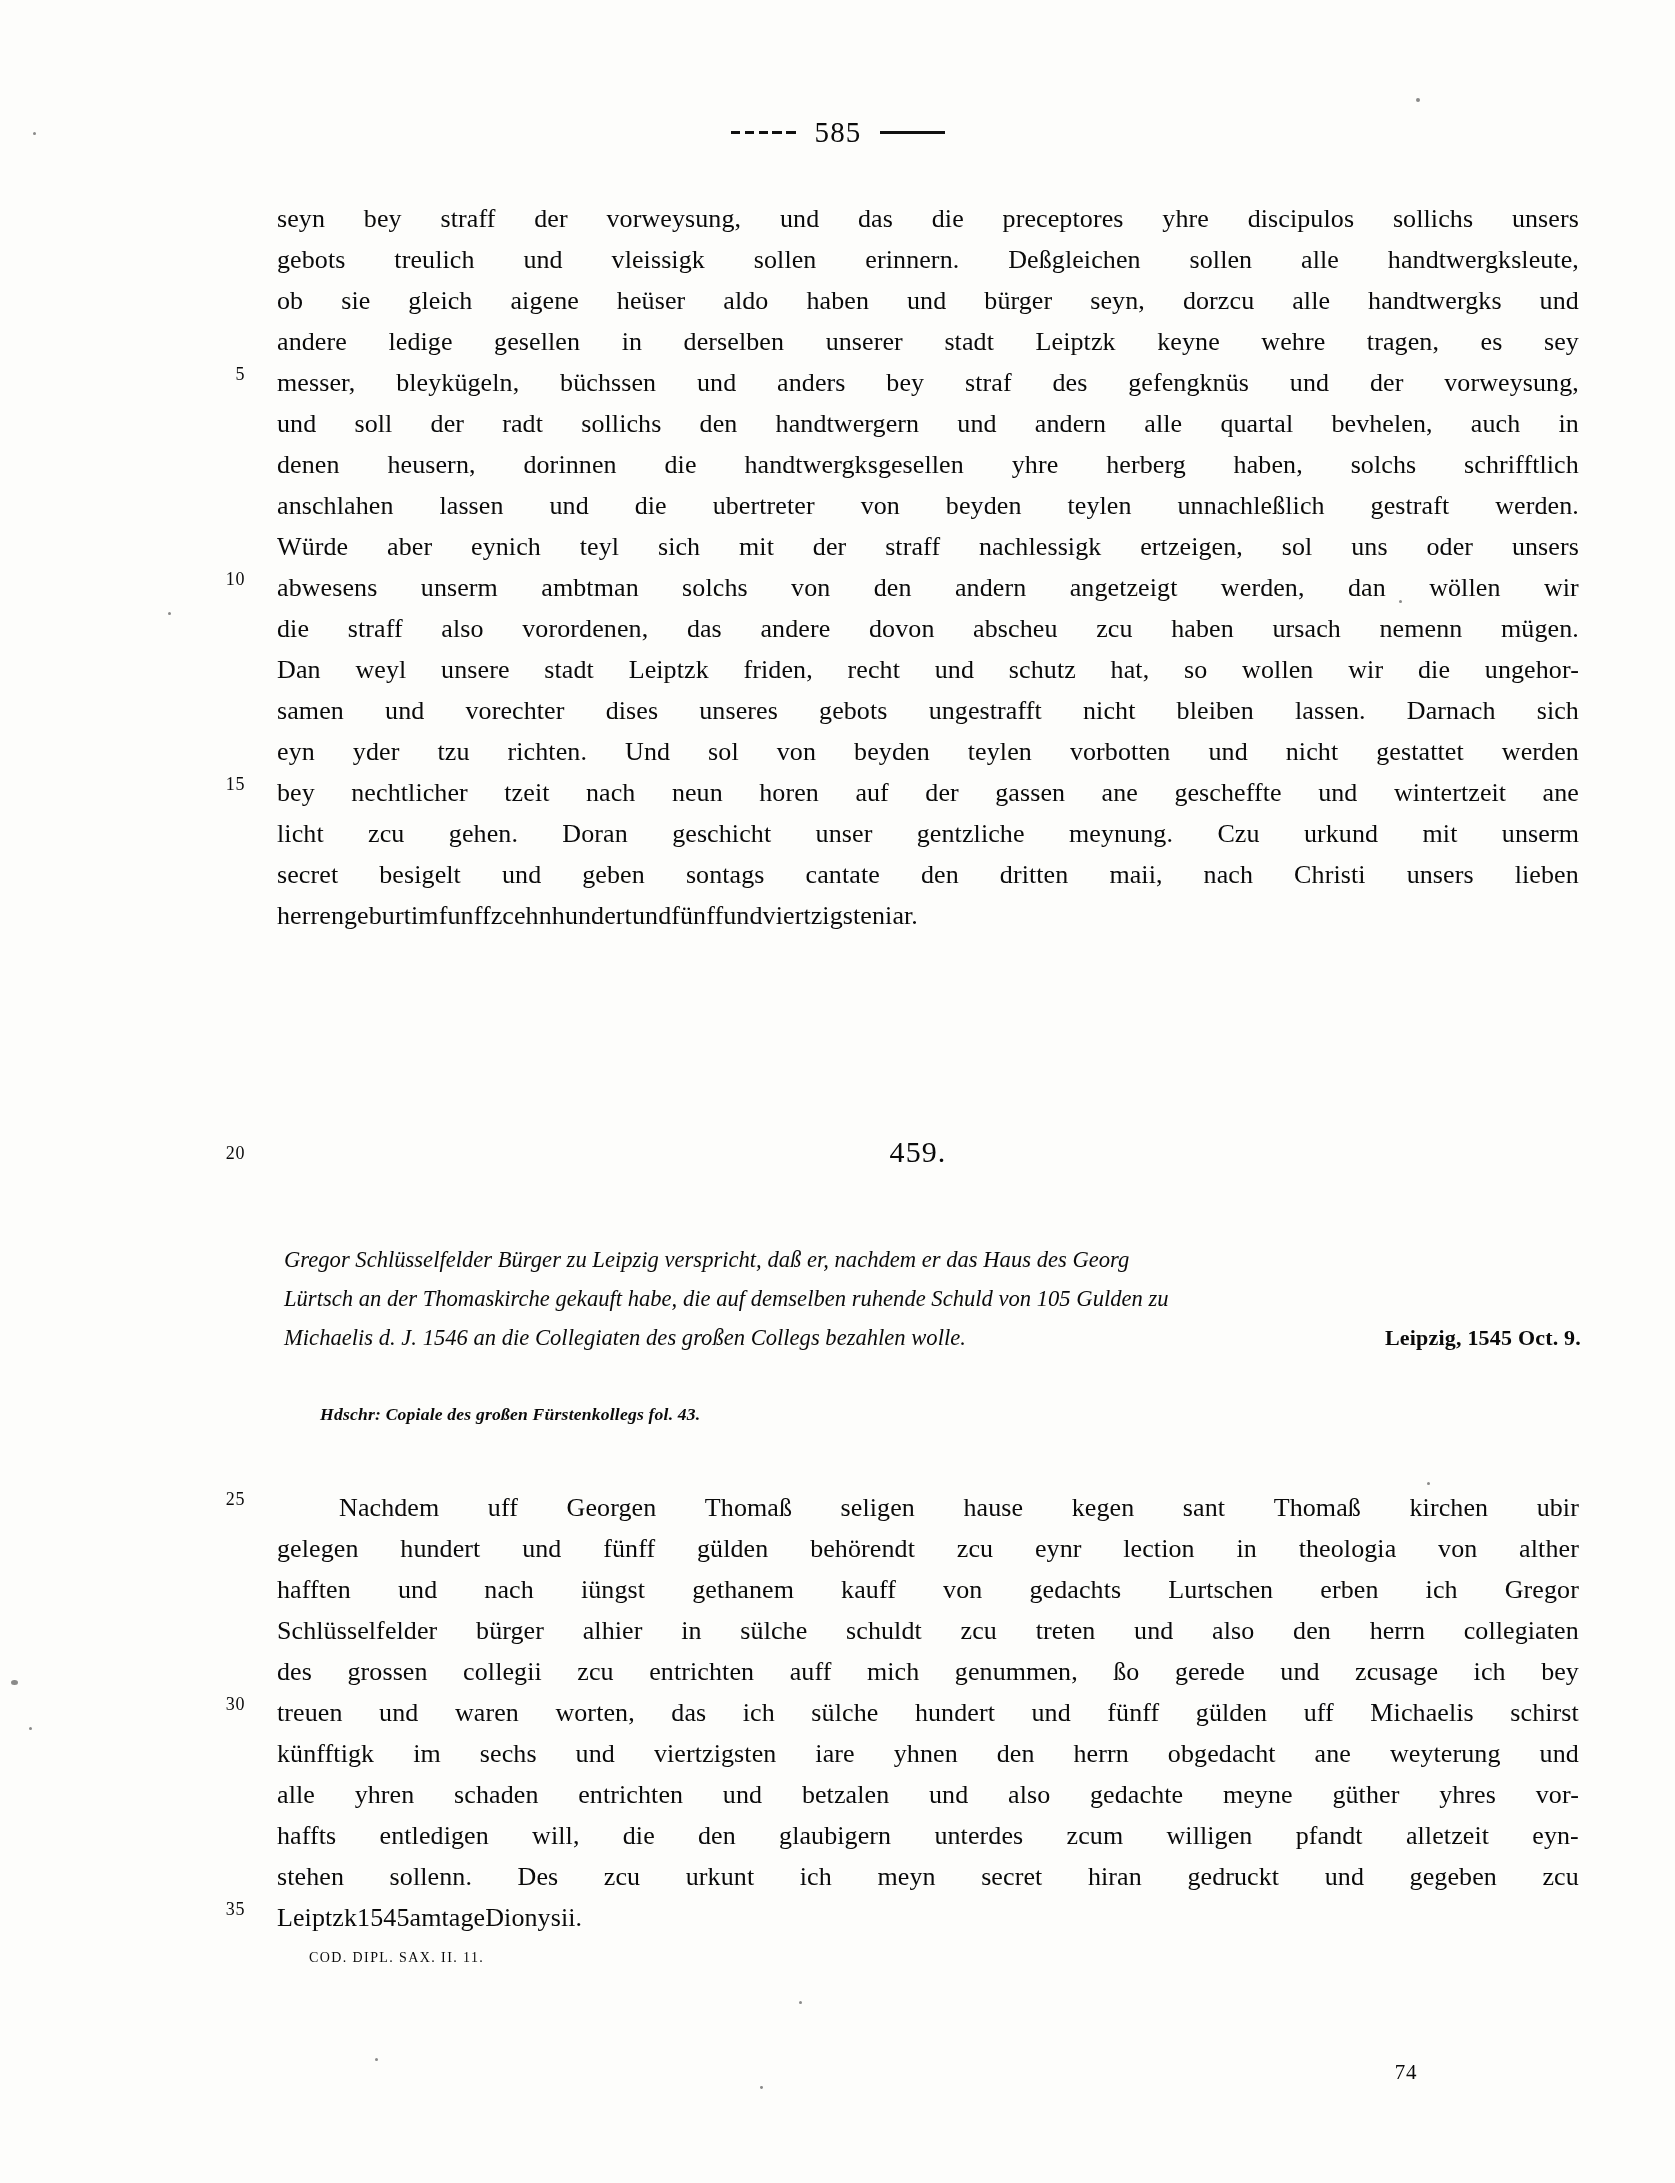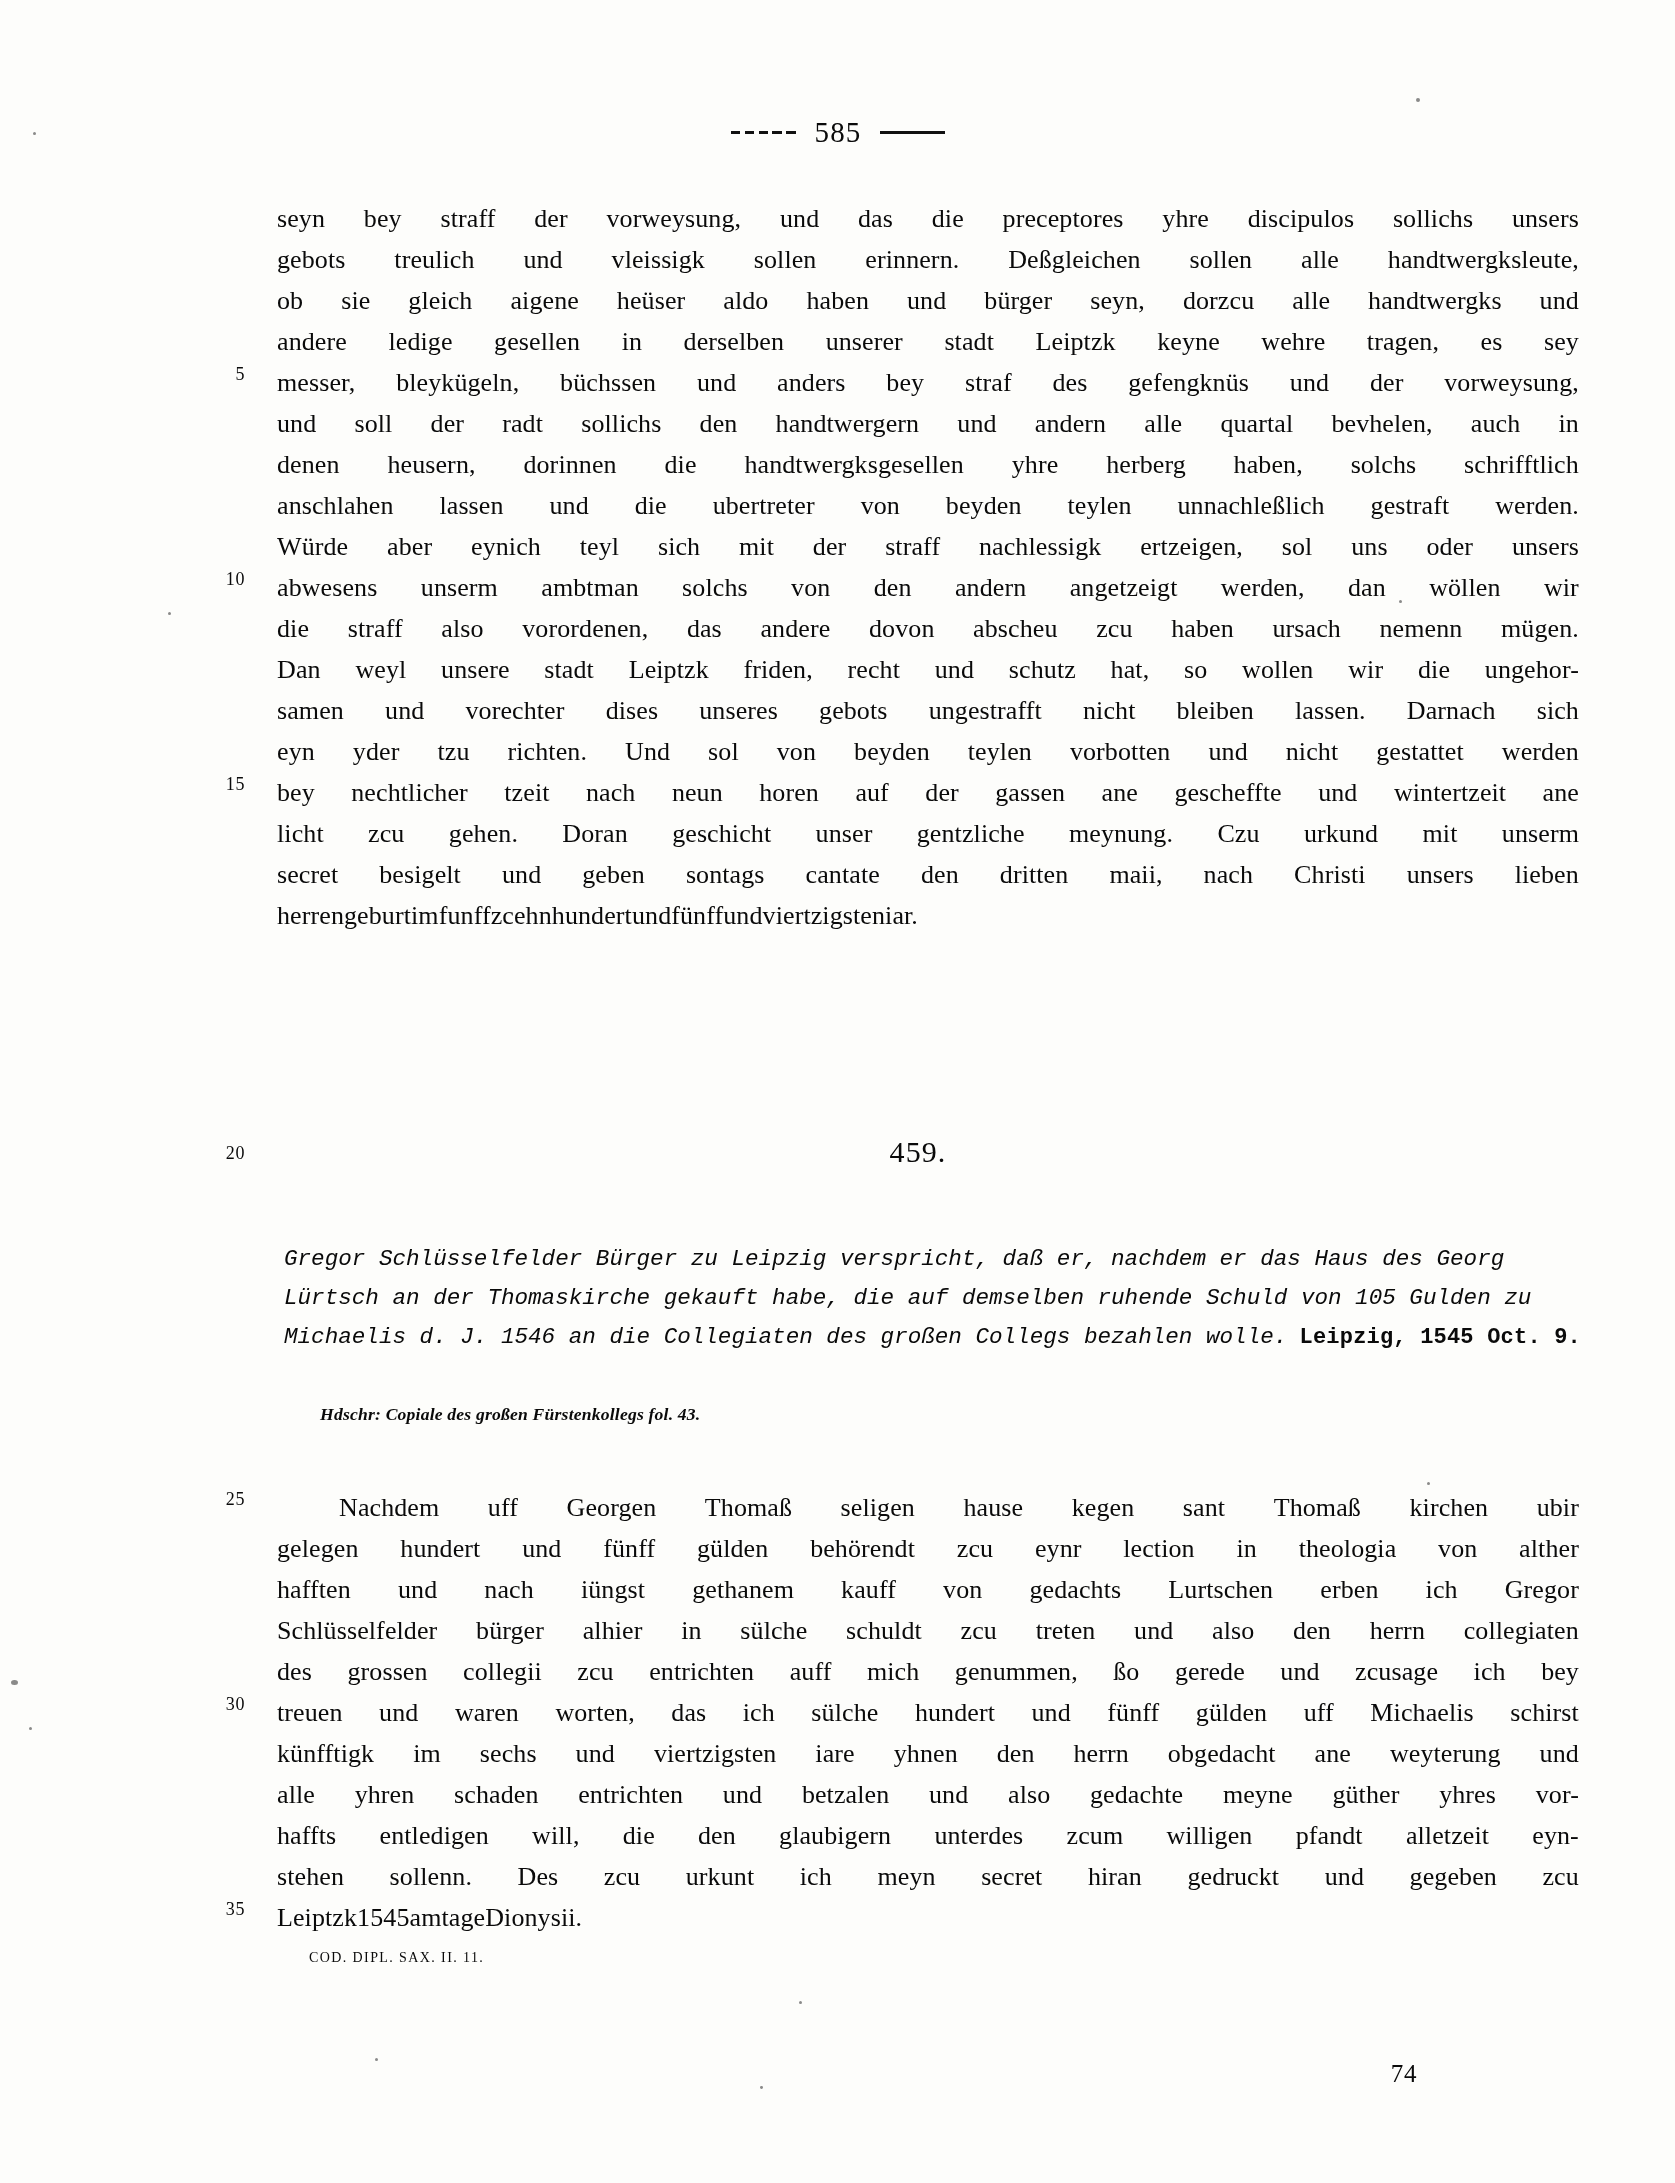--- a/index.html
+++ b/index.html
@@ -104,21 +104,20 @@
 
   
   .regest {
     position: absolute;
     left: 264px;
     top: 1240px;
     width: 1317px;
     font-style: italic;
     font-size: 22.6px;
     line-height: 39px;
-    font-family: Liberation Mono, monospace;
   }
   .regest .fill { display: flex; justify-content: space-between; }
   .regest .dateline {
     font-style: normal;
     font-weight: bold;
     font-size: 22px;
     letter-spacing: 0.2px;
   }
 
   
@@ -145,21 +144,21 @@
     position: absolute;
     left: 309px;
     top: 1950px;
     font-size: 14px;
     letter-spacing: 1.4px;
   }
   .footer-right {
     position: absolute;
     right: 259px;
     top: 2060px;
-    font-size: 25px;
+    font-size: 21px;
     letter-spacing: 0.6px;
   }
 
   
   .speck {
     position: absolute;
     background: #2b2b2b;
     border-radius: 50%;
     opacity: .55;
   }

